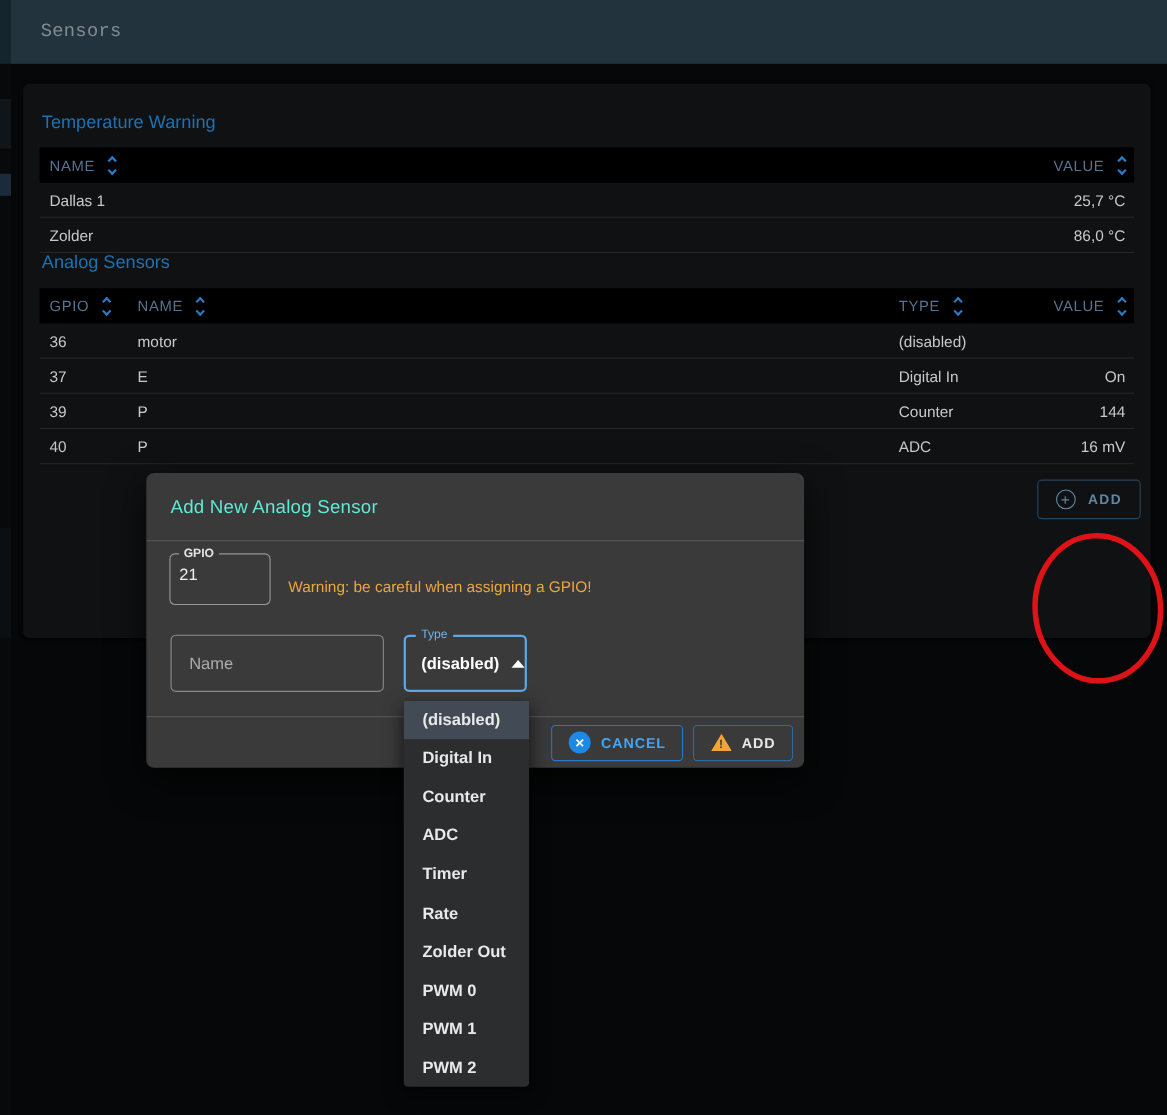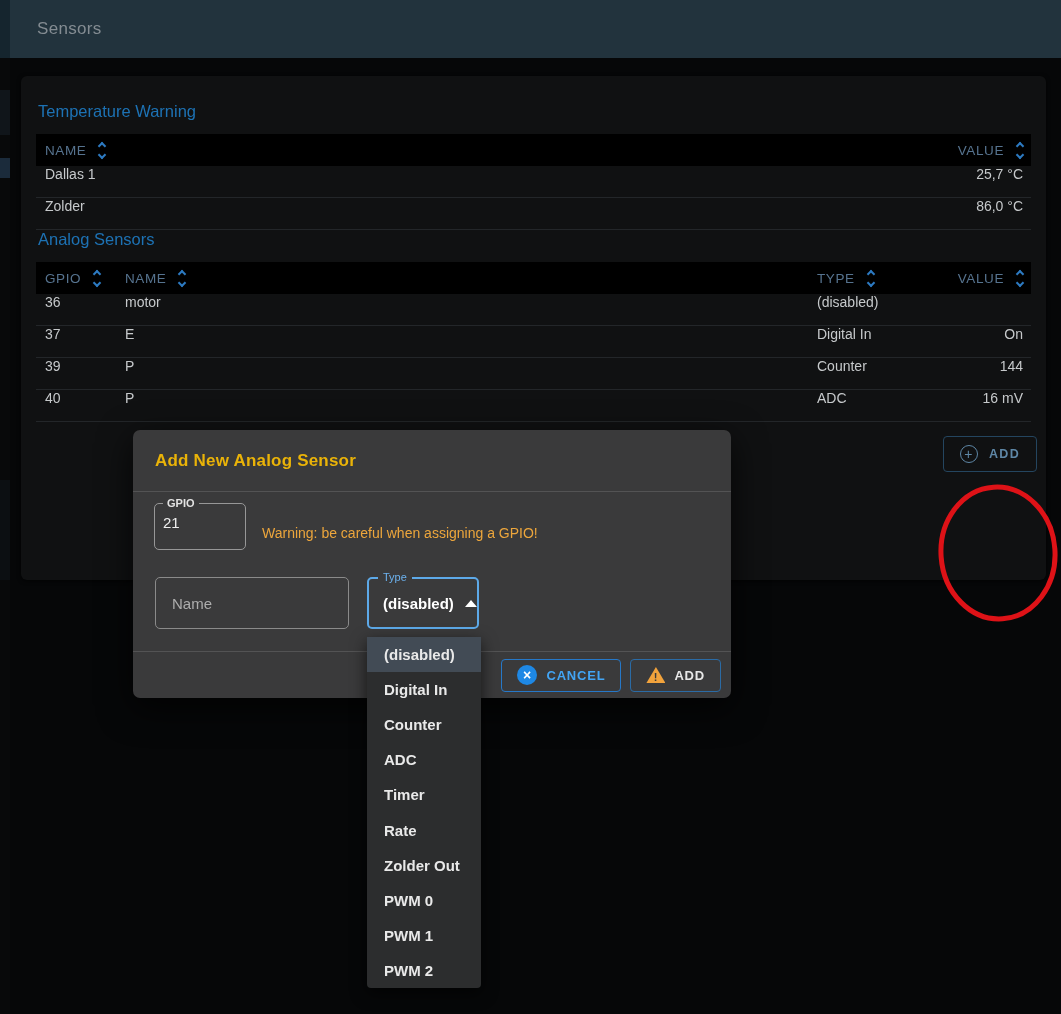--- a/index.html
+++ b/index.html
@@ -15,33 +15,33 @@
   
   .left-sliver { position:absolute; left:0; top:0; width:10px; height:1014px; background:#08090a; z-index:3; }
   .left-sliver .seg { position:absolute; left:0; width:10px; }
   .seg-1 { top:0; height:58px; background:#15252e; }
   .seg-2 { top:90px; height:45px; background:#10151a; }
   .seg-3 { top:158px; height:20px; background:#1b2b3b; }
   .seg-4 { top:480px; height:100px; background:#0c0f12; }
 
   
   .appbar { position:absolute; left:10px; top:0; width:1051px; height:58px; background:#22333d; z-index:2; }
-  .appbar-title { position:absolute; left:27px; top:50%; transform:translateY(-50%); font-size:17px; color:#848c92; letter-spacing:.3px; }
+  .appbar-title { position:absolute; left:27px; top:50%; transform:translateY(-50%); font-size:17px; color:#848c92; letter-spacing:.3px;font-family:Liberation Mono, monospace; }
 
   
   .panel {
     position:absolute; left:21px; top:76px; width:1025px; height:504px;
     background:#101112; border-radius:6px; box-shadow:0 1px 4px rgba(0,0,0,.7);
     padding:26px 15px 0 15px; z-index:1;
   }
   .section-title { color:#1d72b4; font-size:16.5px; font-weight:400; margin-left:2px; }
   .tbl { margin-top:13px; width:100%; }
   .tbl-head { display:flex; align-items:center; height:32px; background:#000;
     color:#56738f; font-size:13.5px; letter-spacing:.6px; }
-  .tbl-row { display:flex; align-items:flex-start; height:32px; border-bottom:1px solid #232629;
+  .tbl-row { display:flex; align-items:center; height:32px; border-bottom:1px solid #232629;
     font-size:14px; color:#c6c9cb; cursor:pointer; }
   .c-name { flex:1; padding-left:9px; display:flex; align-items:center; }
   .c-gpio { width:89px; padding-left:9px; display:flex; align-items:center; }
   .c-type { width:140px; display:flex; align-items:center; }
   .c-value { width:115px; display:flex; align-items:center; justify-content:flex-end; padding-right:8px; }
   .an-name { flex:1; display:flex; align-items:center; }
   .an-value { width:74px; display:flex; align-items:center; justify-content:flex-end; padding-right:8px; }
 
   .sort { display:inline-flex; flex-direction:column; gap:3px; margin-left:13px; }
   .chev { width:6px; height:6px; border-left:2px solid #2d7ac2; border-top:2px solid #2d7ac2; }
@@ -64,21 +64,21 @@
   }
 
   
   .modal {
     position:absolute; left:133px; top:430px; width:598px; height:268px;
     background:#3a3a3b; border-radius:7px; box-shadow:0 10px 34px rgba(0,0,0,.75);
     z-index:5;
   }
   .modal-header { height:62px; border-bottom:1px solid rgba(255,255,255,.13);
     display:flex; align-items:center; padding:0 22px; }
-  .modal-title { color:#eab308; font-size:17px; font-weight:700; letter-spacing:.2px; }
+  .modal-title { color:#5eead4; font-size:17px; font-weight:400; letter-spacing:.2px; }
   .modal-body { position:relative; height:159px; }
 
   fieldset.gpio-field {
     position:absolute; left:21px; top:5px; width:92px; height:53px;
     border:1px solid #979797; border-radius:5px;
   }
   fieldset.gpio-field legend { font-size:11px; font-weight:bold; color:#e3e3e3; margin-left:8px; padding:0 4px; }
   .gpio-input {
     width:70px; border:none; background:transparent; outline:none;
     color:#eeeeee; font-size:15px; padding:5px 0 0 8px;

